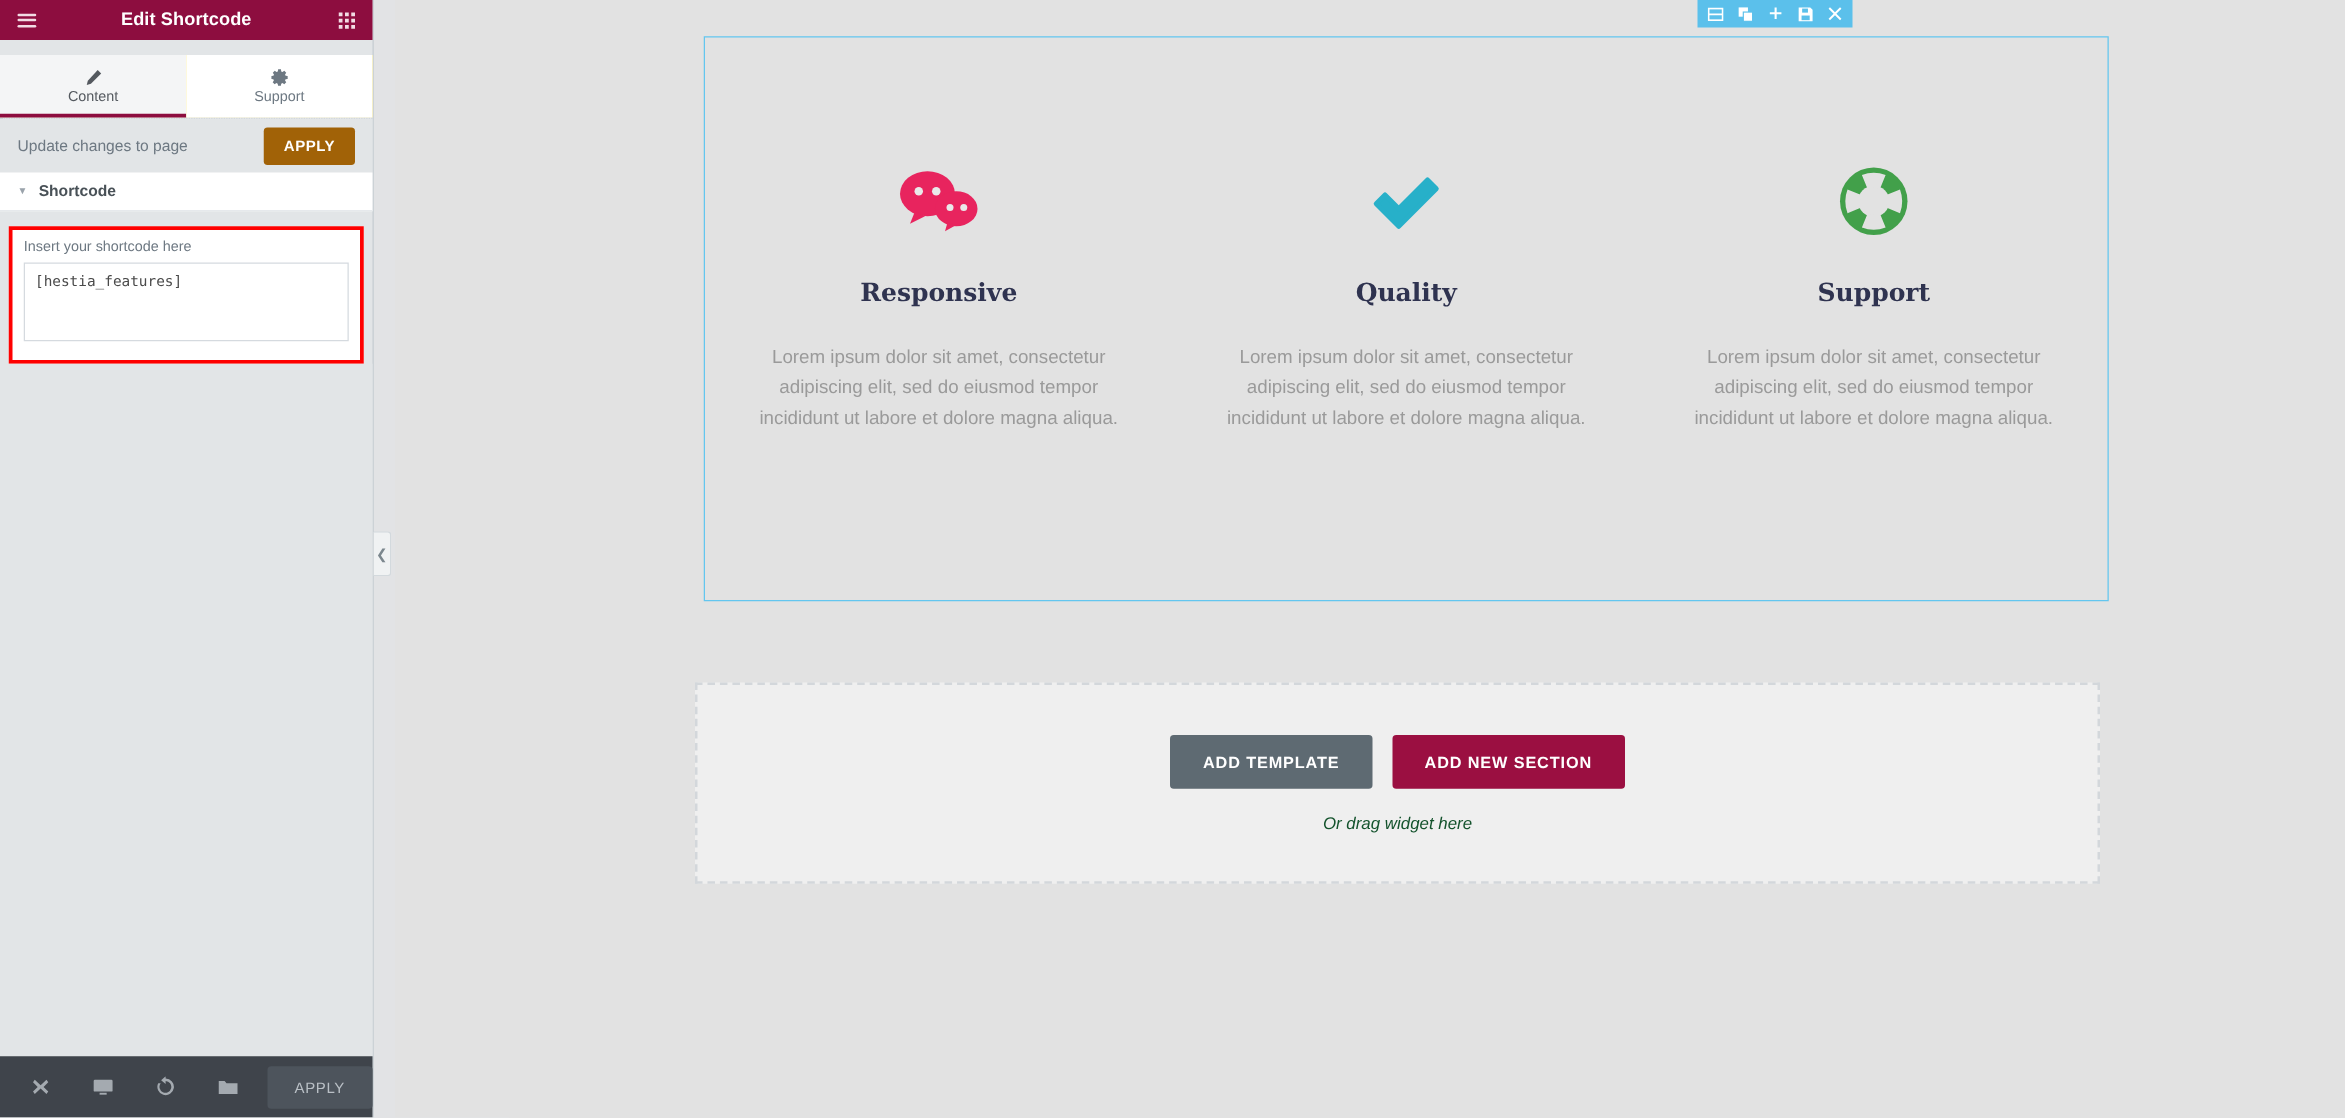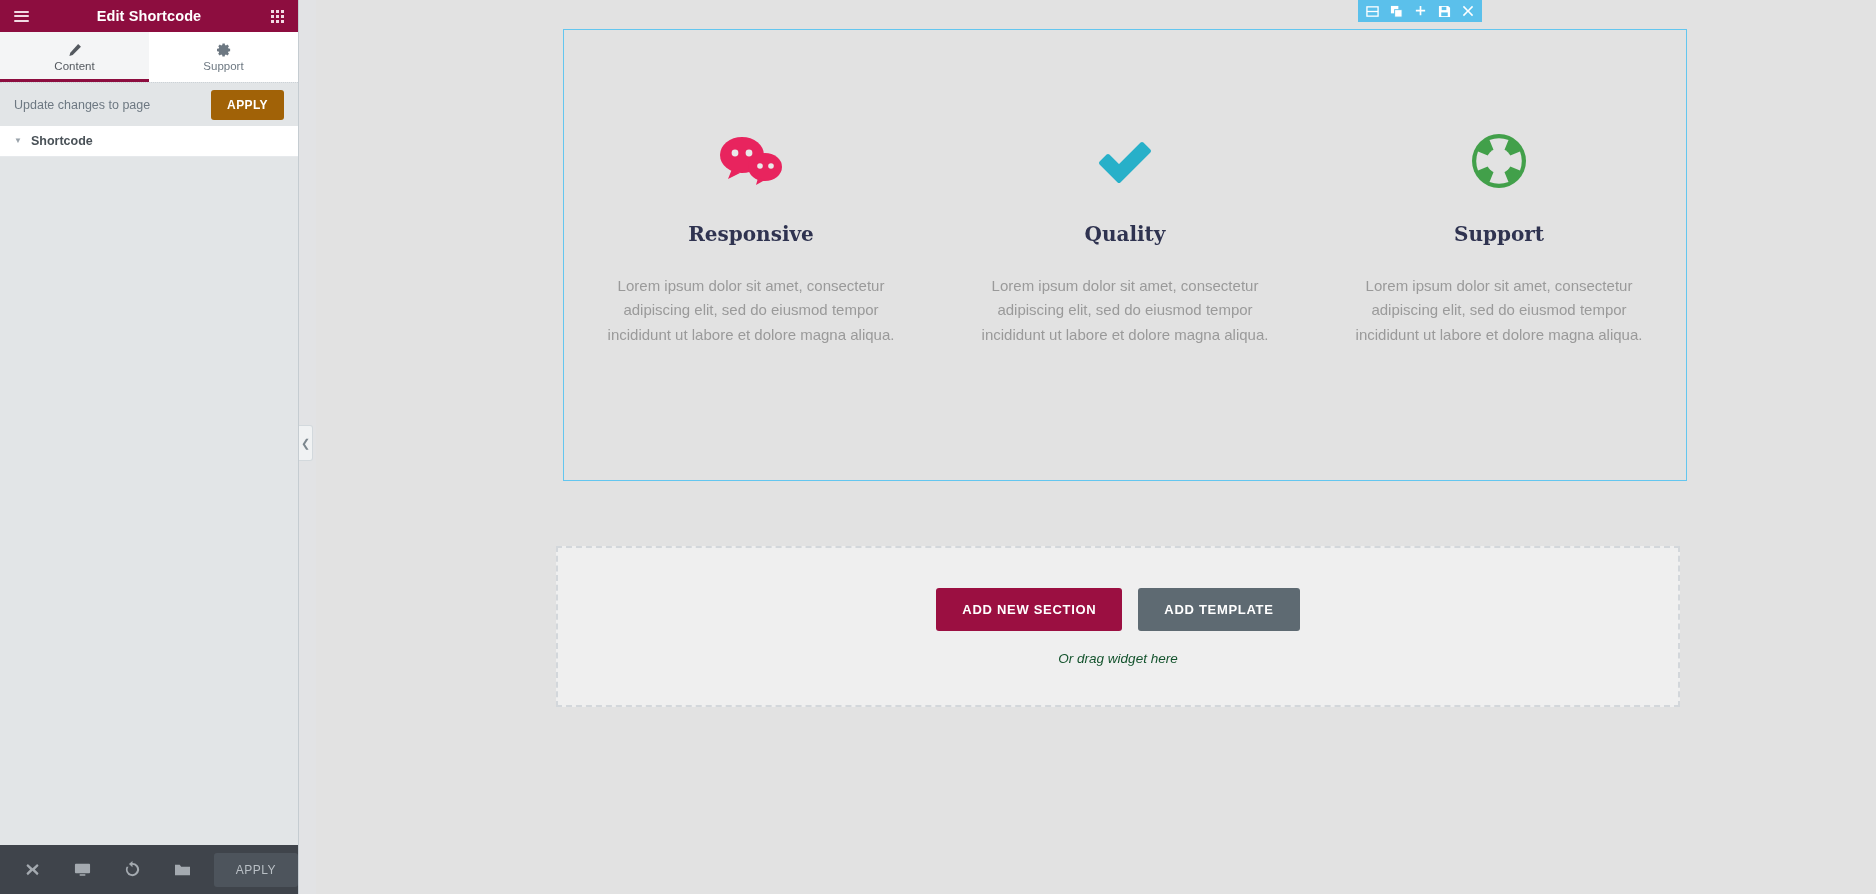--- a/index.html
+++ b/index.html
@@ -30,21 +30,21 @@
     color: #ffffff; font-size: 14.5px; font-weight: bold;
     letter-spacing: .1px;
   }
   .hdr-ico { width: 22px; height: 22px; display: flex; align-items: center; justify-content: center; cursor: pointer; }
   .ham { width: 15px; height: 11px; display:flex; flex-direction: column; justify-content: space-between; }
   .ham i { display: block; height: 2px; background: #f2dbe4; border-radius: 1px; }
   .grid9 { width: 13px; height: 13px; display: grid; grid-template-columns: repeat(3,1fr); grid-template-rows: repeat(3,1fr); gap: 2px; }
   .grid9 i { background: #f2dbe4; display: block; }
 
   
-  #tabs { display: flex; height: 50px; flex: 0 0 50px; background: #fde047; }
+  #tabs { display: flex; height: 50px; flex: 0 0 50px; background: #fde047; margin-top: 12px; }
   .tab {
     flex: 1; display: flex; flex-direction: column;
     align-items: center; justify-content: center;
     gap: 3px; cursor: pointer; position: relative;
     background: #ffffff; color: #6d7882; font-size: 11.5px;
   }
   .tab.active { background: #f4f5f6; color: #54595f; }
   .tab.active:after {
     content: ""; position: absolute; left: 0; right: 0; bottom: 0;
     height: 3px; background: #8d0d3f;
@@ -241,20 +241,24 @@
     <div id="apply-row">
       <span id="apply-label">Update changes to page</span>
       <button id="apply-btn">APPLY</button>
     </div>
 
     <div id="section-row">
       <span class="caret">▼</span>
       <span class="lbl">Shortcode</span>
     </div>
 
+    <div id="control-wrap">
+      <div id="control-label">Insert your shortcode here</div>
+      <textarea id="shortcode-area" placeholder="Enter your shortcode" style="">[hestia_features]</textarea>
+    </div>
 
     <div id="panel-body"></div>
 
     <div id="panel-footer">
       <div class="foot-ico">
         <svg width="15" height="15" viewBox="0 0 16 16">
             <path d="M3 2 L8 6.6 13 2 14.5 4 10.5 8 14.5 12 13 14 8 9.4 3 14 1.5 12 5.5 8 1.5 4z" fill="#a4aab0"></path>
           </svg>
       </div>
       <div class="foot-ico">
@@ -358,20 +362,20 @@
           </div>
           <div class="feature-title">Support</div>
           <div class="feature-desc">Lorem ipsum dolor sit amet, consectetur adipiscing elit, sed do eiusmod tempor incididunt ut labore et dolore magna aliqua.</div>
         </div>
 
       </div>
     </div>
 
     <div id="add-area">
       <div id="add-buttons">
+        <button class="add-btn" id="add-template">ADD TEMPLATE</button>
         <button class="add-btn" id="add-new-section">ADD NEW SECTION</button>
-        <button class="add-btn" id="add-template">ADD TEMPLATE</button>
       </div>
       <div id="drag-hint">Or drag widget here</div>
     </div>
 
   </div>
 </div>
 
 </body></html>

